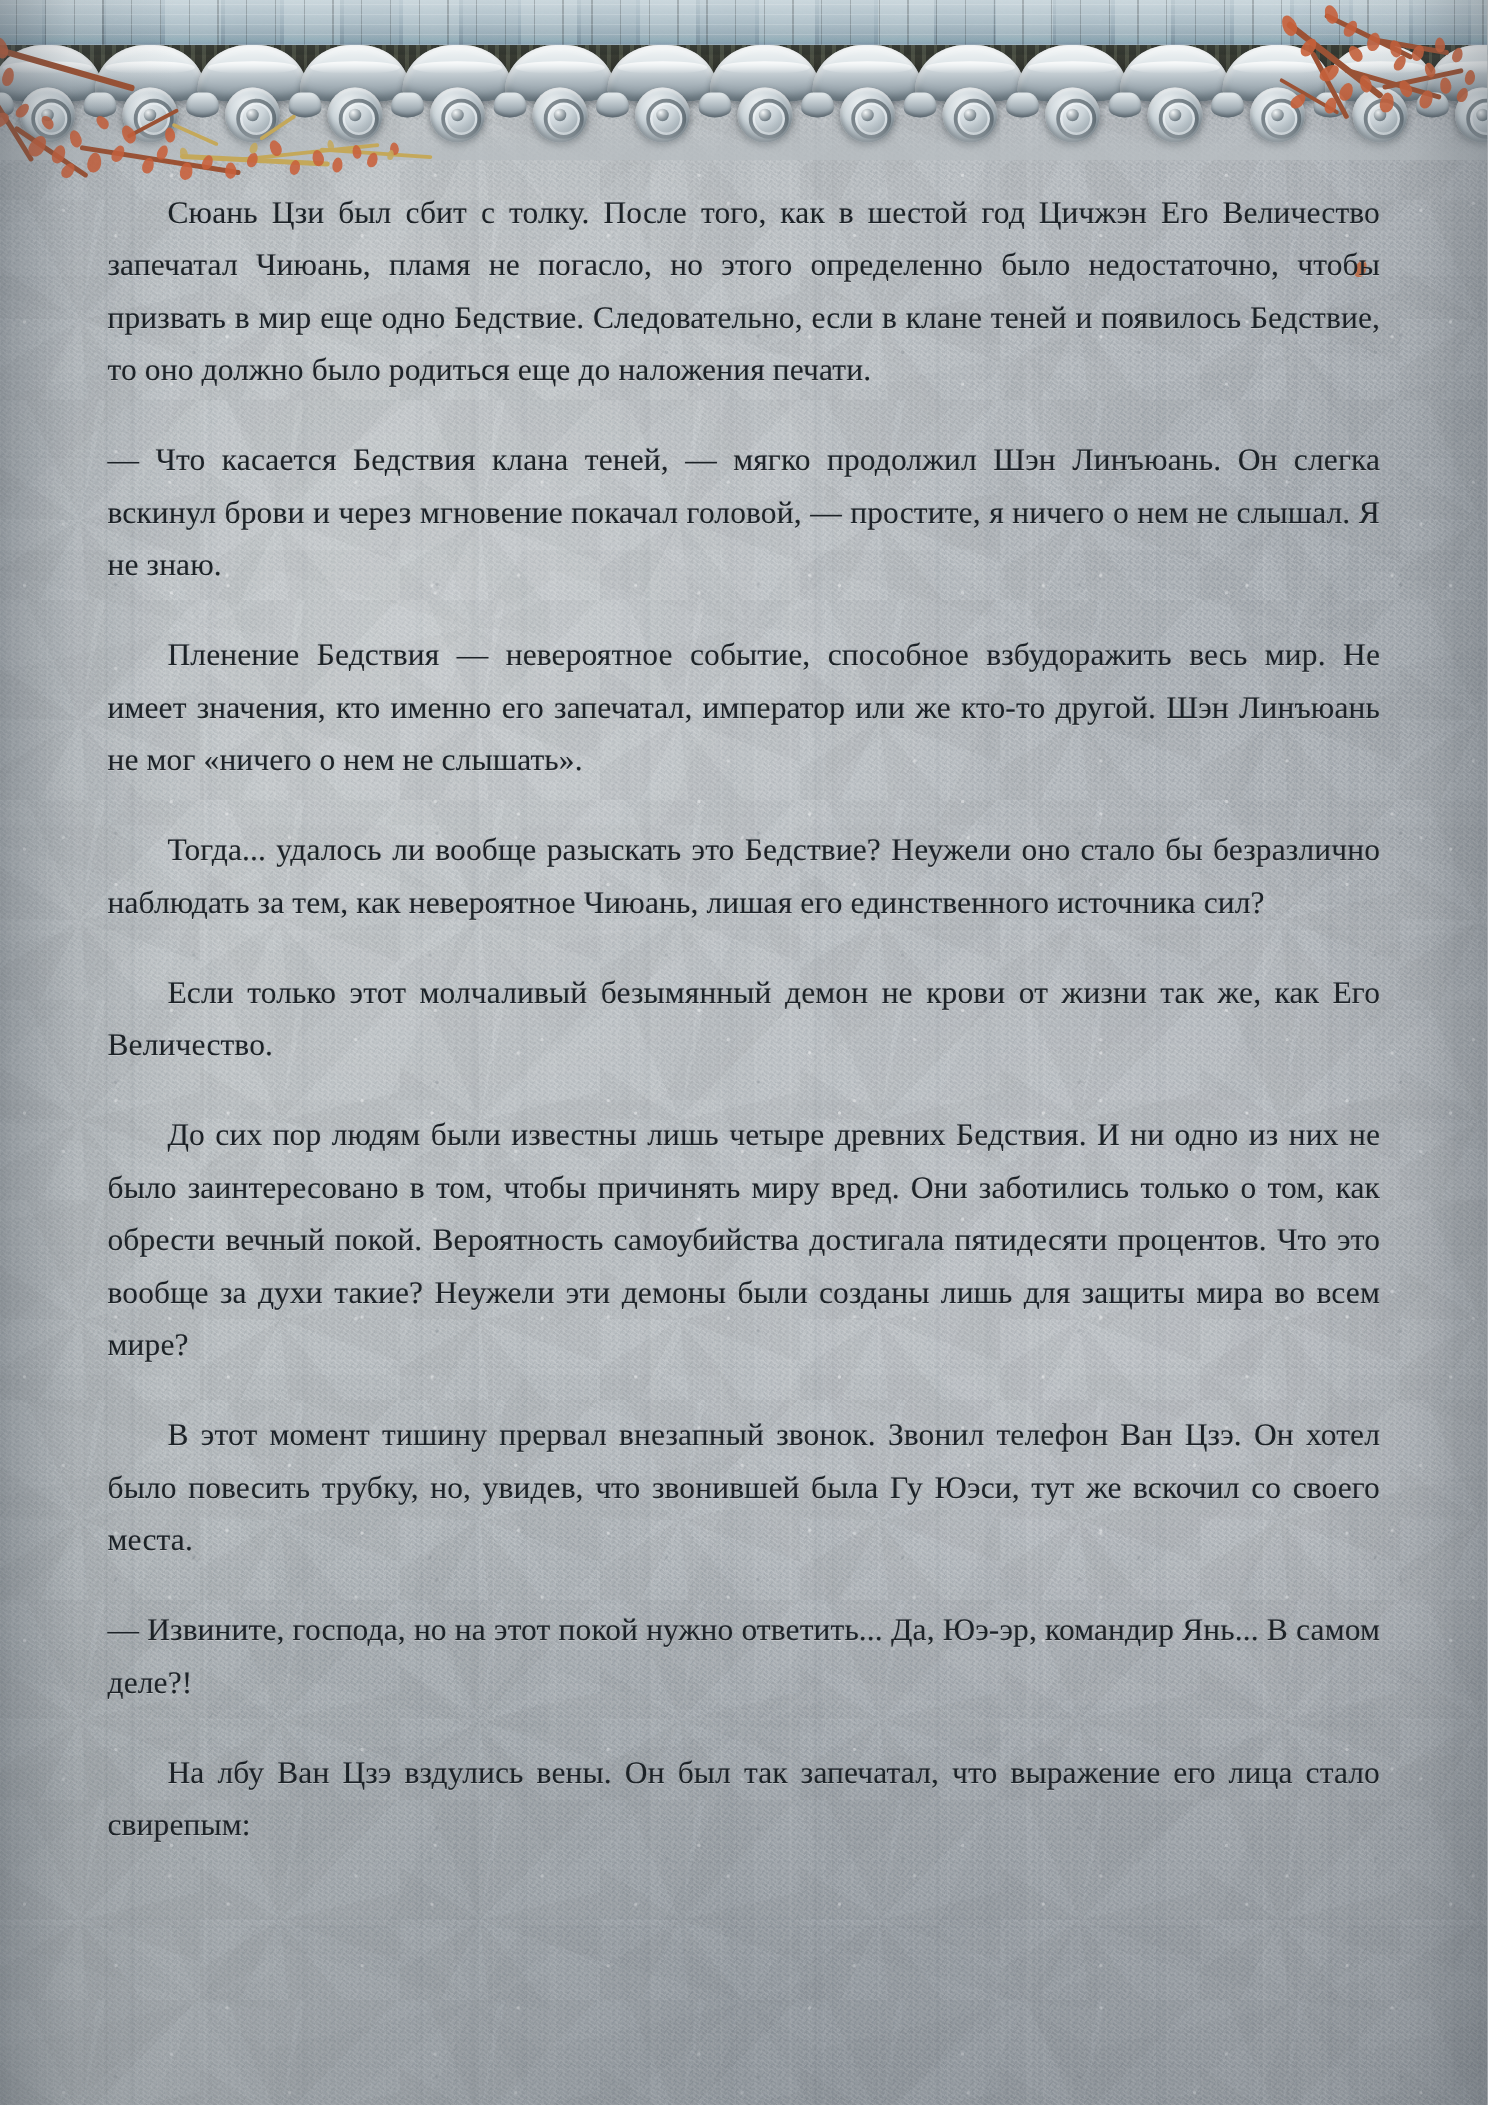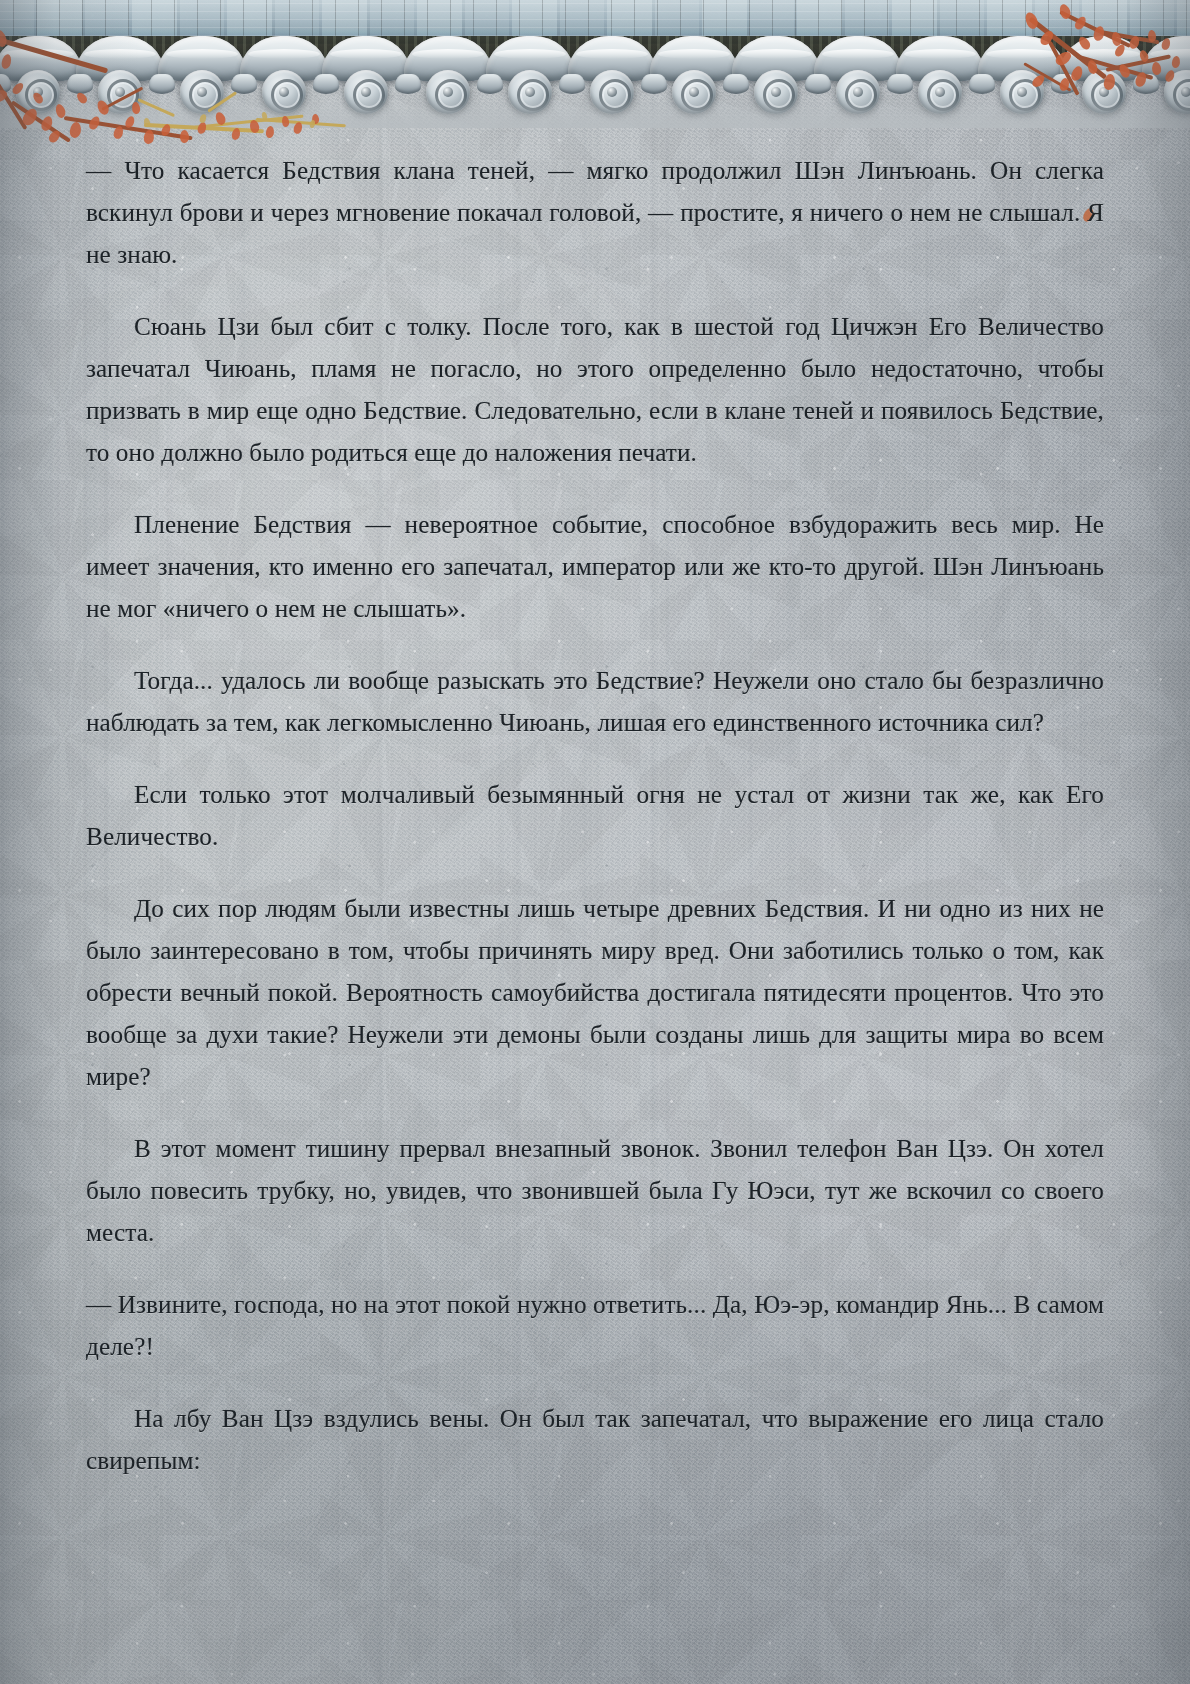--- a/index.html
+++ b/index.html
@@ -438,24 +438,24 @@
       <div class="bud" style="left: 70px; top: 36px; width: 9px; height: 13px; background: rgb(200, 96, 58); opacity: 0.88; transform: rotate(20deg);"></div>
       <div class="bud" style="left: 88px; top: 30px; width: 8px; height: 12px; background: rgb(200, 96, 58); opacity: 0.88; transform: rotate(-8deg);"></div>
       <div class="bud" style="left: 102px; top: 38px; width: 8px; height: 12px; background: rgb(200, 96, 58); opacity: 0.88; transform: rotate(14deg);"></div>
     </div>
   <div class="bud" id="petalStray" style="left:1084px; top:208px; width:9px; height:14px;
        background:#c4673c; opacity:.85; transform:rotate(22deg); position:absolute;"></div>
 
   <div class="wall-vignette"></div>
 
   <div class="content" id="content">
+      <p class="para indent">Сюань Цзи был сбит с толку. После того, как в шестой год Цичжэн Его Величество запечатал Чиюань, пламя не погасло, но этого определенно было недостаточно, чтобы призвать в мир еще одно Бедствие. Следовательно, если в клане теней и появилось Бедствие, то оно должно было родиться еще до наложения печати.</p>
       <p class="para dialogue">— Что касается Бедствия клана теней, — мягко продолжил Шэн Линъюань. Он слегка вскинул брови и через мгновение покачал головой, — простите, я ничего о нем не слышал. Я не знаю.</p>
-      <p class="para indent">Сюань Цзи был сбит с толку. После того, как в шестой год Цичжэн Его Величество запечатал Чиюань, пламя не погасло, но этого определенно было недостаточно, чтобы призвать в мир еще одно Бедствие. Следовательно, если в клане теней и появилось Бедствие, то оно должно было родиться еще до наложения печати.</p>
       <p class="para indent">Пленение Бедствия — невероятное событие, способное взбудоражить весь мир. Не имеет значения, кто именно его запечатал, император или же кто-то другой. Шэн Линъюань не мог «ничего о нем не слышать».</p>
-      <p class="para indent">Тогда... удалось ли вообще разыскать это Бедствие? Неужели оно стало бы безразлично наблюдать за тем, как легкомысленно Чиюань, лишая его единственного источника сил?</p>
-      <p class="para indent">Если только этот молчаливый безымянный огня не устал от жизни так же, как Его Величество.</p>
+      <p class="para indent">Тогда... удалось ли вообще разыскать это Бедствие? Неужели оно стало бы безразлично наблюдать за тем, как невероятное Чиюань, лишая его единственного источника сил?</p>
+      <p class="para indent">Если только этот молчаливый безымянный демон не крови от жизни так же, как Его Величество.</p>
       <p class="para indent">До сих пор людям были известны лишь четыре древних Бедствия. И ни одно из них не было заинтересовано в том, чтобы причинять миру вред. Они заботились только о том, как обрести вечный покой. Вероятность самоубийства достигала пятидесяти процентов. Что это вообще за духи такие? Неужели эти демоны были созданы лишь для защиты мира во всем мире?</p>
       <p class="para indent">В этот момент тишину прервал внезапный звонок. Звонил телефон Ван Цзэ. Он хотел было повесить трубку, но, увидев, что звонившей была Гу Юэси, тут же вскочил со своего места.</p>
       <p class="para dialogue">— Извините, господа, но на этот покой нужно ответить... Да, Юэ-эр, командир Янь... В самом деле?!</p>
       <p class="para indent">На лбу Ван Цзэ вздулись вены. Он был так запечатал, что выражение его лица стало свирепым:</p>
     </div>
 
 </div>
 
 </body></html>

